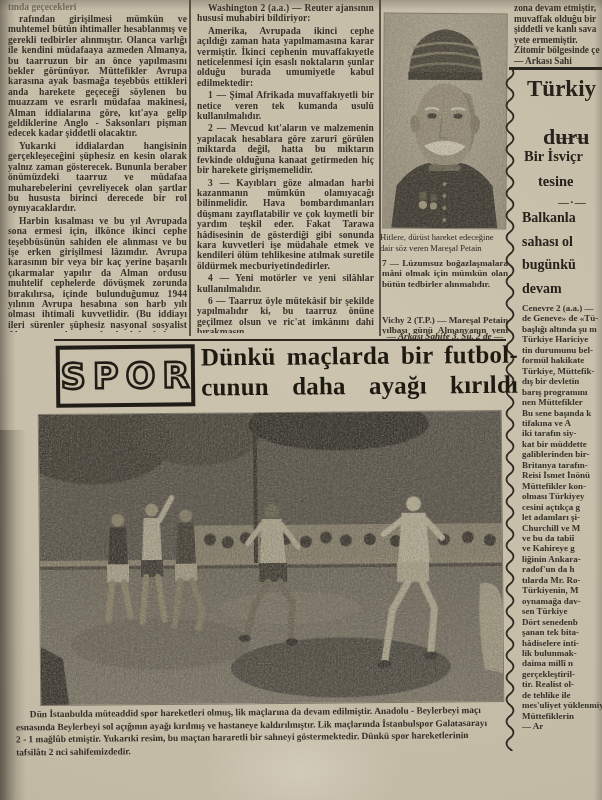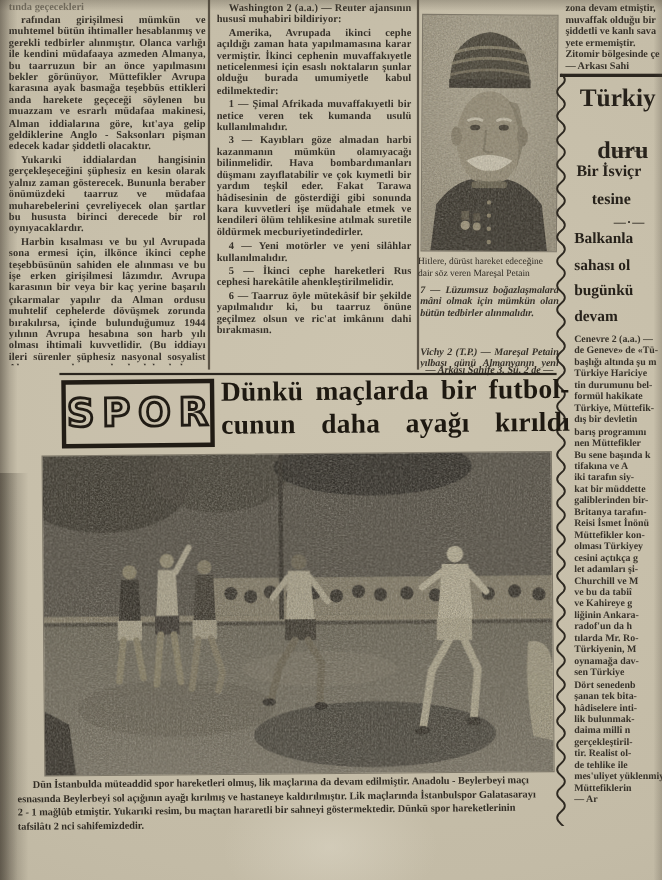--- a/index.html
+++ b/index.html
@@ -23,21 +23,21 @@
     text-align:justify;letter-spacing:.1px;color:#37322a;font-weight:600;}
   .vrule{position:absolute;width:1.5px;background:rgba(55,48,38,.75);}
   .hrule{position:absolute;height:2px;background:#2b261f;}
 
   .top-partial{font-size:9.5px;font-weight:700;opacity:.55;filter:blur(.4px);
     white-space:nowrap;overflow:hidden;margin-bottom:2px;}
 
   .petain-caption{position:absolute;font-size:8.6px;font-weight:400;text-align:left;
     line-height:10.5px;color:#2f2a23;}
   .small-just{position:absolute;font-size:9.2px;line-height:10.4px;text-align:justify;
-    font-weight:600;color:#37322a;font-style:italic;}
+    font-weight:600;color:#37322a;}
   .hitler-heading{position:absolute;font-size:12px;line-height:13.5px;font-weight:700;
     text-align:center;color:#27221b;}
   .cont2{position:absolute;font-size:9.2px;font-style:italic;font-weight:700;text-align:center;}
 
   .rline{font-size:9.3px;line-height:10.6px;font-weight:600;white-space:nowrap;color:#37322a;}
 
   .box-top{position:absolute;height:2.5px;background:#2b261f;}
   .box-title{position:absolute;font-weight:700;color:#27221b;white-space:nowrap;text-align:center;}
   .bt1{font-size:23px;}
   .bt2{font-size:22px;padding-left:16px;margin-top:20px;}
@@ -95,23 +95,23 @@
 
   </div>
 
   <div class="vrule" style="left:189px;top:0;height:336px;"></div>
 
   <div class="col" style="left:197px;top:3px;width:177px;height:330px;">
     <div>
         <div class="para">Washington 2 (a.a.) — Reuter ajansının hususî muhabiri bildiriyor:</div>
         <div class="para">Amerika, Avrupada ikinci cephe açıldığı zaman hata yapılmamasına karar vermiştir. İkinci cephenin muvaffakıyetle neticelenmesi için esaslı noktaların şunlar olduğu burada umumiyetle kabul edilmektedir:</div>
         <div class="para">1 — Şimal Afrikada muvaffakıyetli bir netice veren tek kumanda usulü kullanılmalıdır.</div>
+        <div class="para">2 — Mevcud kıt'aların ve malzemenin yapılacak hesablara göre zarurî görülen miktarda değil, hatta bu miktarın fevkinde olduğuna kanaat getirmeden hiç bir harekete girişmemelidir.</div>
         <div class="para">3 — Kayıbları göze almadan harbi kazanmanın mümkün olamıyacağı bilinmelidir. Hava bombardımanları düşmanı zayıflatabilir ve çok kıymetli bir yardım teşkil eder. Fakat Tarawa hâdisesinin de gösterdiği gibi sonunda kara kuvvetleri işe müdahale etmek ve kendileri ölüm tehlikesine atılmak suretile öldürmek mecburiyetindedirler.</div>
         <div class="para">4 — Yeni motörler ve yeni silâhlar kullanılmalıdır.</div>
-        <div class="para">5 — İkinci cephe hareketleri Rus cephesi harekâtile ahenkleştirilmelidir.</div>
         <div class="para">6 — Taarruz öyle mütekâsif bir şekilde yapılmalıdır ki, bu taarruz önüne geçilmez olsun ve ric'at imkânını dahi bırakmasın.</div>
       </div>
   </div>
 
   <div class="vrule" style="left:379px;top:0;height:336px;"></div>
 
   <div class="photo-frame" style="left:384px;top:14px;width:122px;height:214px;transform:rotate(.4deg);">
     <svg width="122" height="214" viewBox="0 0 122 214">
       <defs>
         <radialGradient id="pbg" cx="50%" cy="30%" r="80%">

